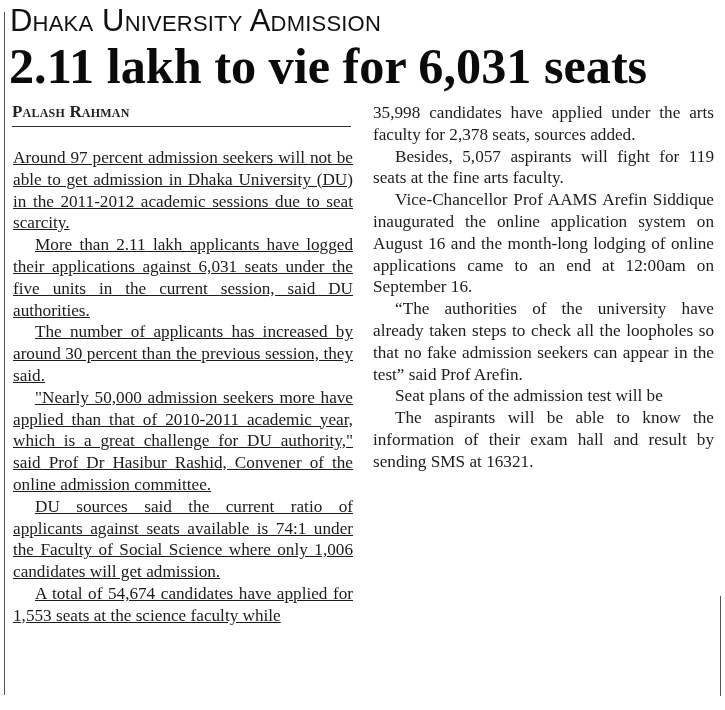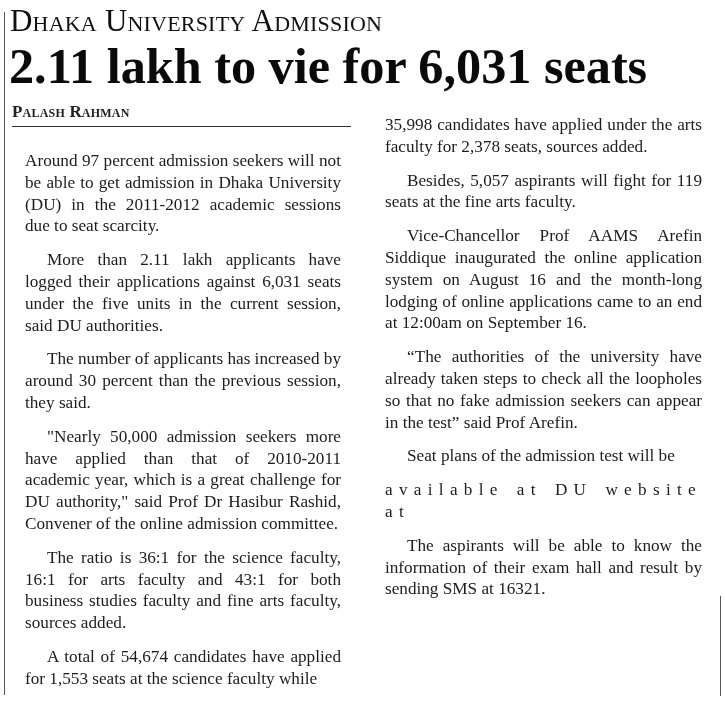--- a/index.html
+++ b/index.html
@@ -1,50 +1,49 @@
 <!DOCTYPE html>
 <html><head>
 <meta charset="utf-8">
 <style>
   html, body { margin:0; padding:0; background:#ffffff; }
   body { width:725px; height:710px; position:relative; overflow:hidden; color:#1a1a1a; font-family:"DejaVu Serif", serif; }
   .left-rule { position:absolute; left:4px; top:12px; width:1px; height:683px; background:#555; }
   .right-rule { position:absolute; left:720px; top:596px; width:1px; height:100px; background:#555; }
-  .kicker { position:absolute; left:10px; top:4px; font-family:Liberation Serif, serif; font-size:31px; line-height:34px; letter-spacing:0.2px; white-space:nowrap; font-variant:small-caps; color:#111; }
+  .kicker { position:absolute; left:10px; top:4px; font-family:Liberation Sans, sans-serif; font-size:31px; line-height:34px; letter-spacing:0.2px; white-space:nowrap; font-variant:small-caps; color:#111; }
   .headline { position:absolute; left:9px; top:38px; font-family:"Liberation Serif", serif; font-weight:bold; font-size:51px; line-height:56px; white-space:nowrap; color:#0a0a0a; transform:scaleX(0.985); transform-origin:left; }
   .byline { position:absolute; left:12px; top:102px; font-family:"Liberation Serif", serif; font-weight:bold; font-size:17px; font-variant:small-caps; color:#222; letter-spacing:0.2px;text-align:center; }
   .byline-rule { position:absolute; left:12px; top:126px; width:339px; height:1px; background:#333; }
   .col { position:absolute; font-family:"Liberation Serif", serif; font-size:17.2px; line-height:21.8px; text-align:justify; color:#1c1c1c; }
-  .col p { margin:12px; }
+  .col p { margin:0; }
   .col p.indent { text-indent:22px; }
-  .col1 { left:13px; top:138px; width:340px; }
+  .col1 { left:13px; top:147px; width:340px;text-decoration:underline; }
   .col2 { left:373px; top:102px; width:341px; }
   .spaced { letter-spacing:6.3px; }
 </style>
 </head>
 <body>
 
 <div class="left-rule"></div>
 <div class="right-rule"></div>
 
 <div class="kicker">Dhaka University Admission</div>
 <h1 class="headline" style="margin:0;">2.11 lakh to vie for 6,031 seats</h1>
 <div class="byline">Palash Rahman</div>
 <div class="byline-rule"></div>
 
 <div class="col col1">
   <p>Around 97 percent admission seekers will not be able to get admission in Dhaka University (DU) in the 2011-2012 academic sessions due to seat scarcity.</p>
   <p class="indent">More than 2.11 lakh applicants have logged their applications against 6,031 seats under the five units in the current session, said DU authorities.</p>
   <p class="indent">The number of applicants has increased by around 30 percent than the previous session, they said.</p>
   <p class="indent">"Nearly 50,000 admission seekers more have applied than that of 2010-2011 academic year, which is a great challenge for DU authority," said Prof Dr Hasibur Rashid, Convener of the online admission committee.</p>
-  <p class="indent">The ratio is 36:1 for the science faculty, 16:1 for arts faculty and 43:1 for both business studies faculty and fine arts faculty, sources added.</p>
+  <p class="indent">DU sources said the current ratio of applicants against seats available is 74:1 under the Faculty of Social Science where only 1,006 candidates will get admission.</p>
   <p class="indent">A total of 54,674 candidates have applied for 1,553 seats at the science faculty while</p>
 </div>
 
 <div class="col col2">
   <p>35,998 candidates have applied under the arts faculty for 2,378 seats, sources added.</p>
   <p class="indent">Besides, 5,057 aspirants will fight for 119 seats at the fine arts faculty.</p>
   <p class="indent">Vice-Chancellor Prof AAMS Arefin Siddique inaugurated the online application system on August 16 and the month-long lodging of online applications came to an end at 12:00am on September 16.</p>
   <p class="indent">“The authorities of the university have already taken steps to check all the loopholes so that no fake admission seekers can appear in the test” said Prof Arefin.</p>
   <p class="indent">Seat plans of the admission test will be</p>
-  <p class="spaced">available at DU website at</p>
   <p class="indent">The aspirants will be able to know the information of their exam hall and result by sending SMS at 16321.</p>
 </div>
 
 </body></html>

